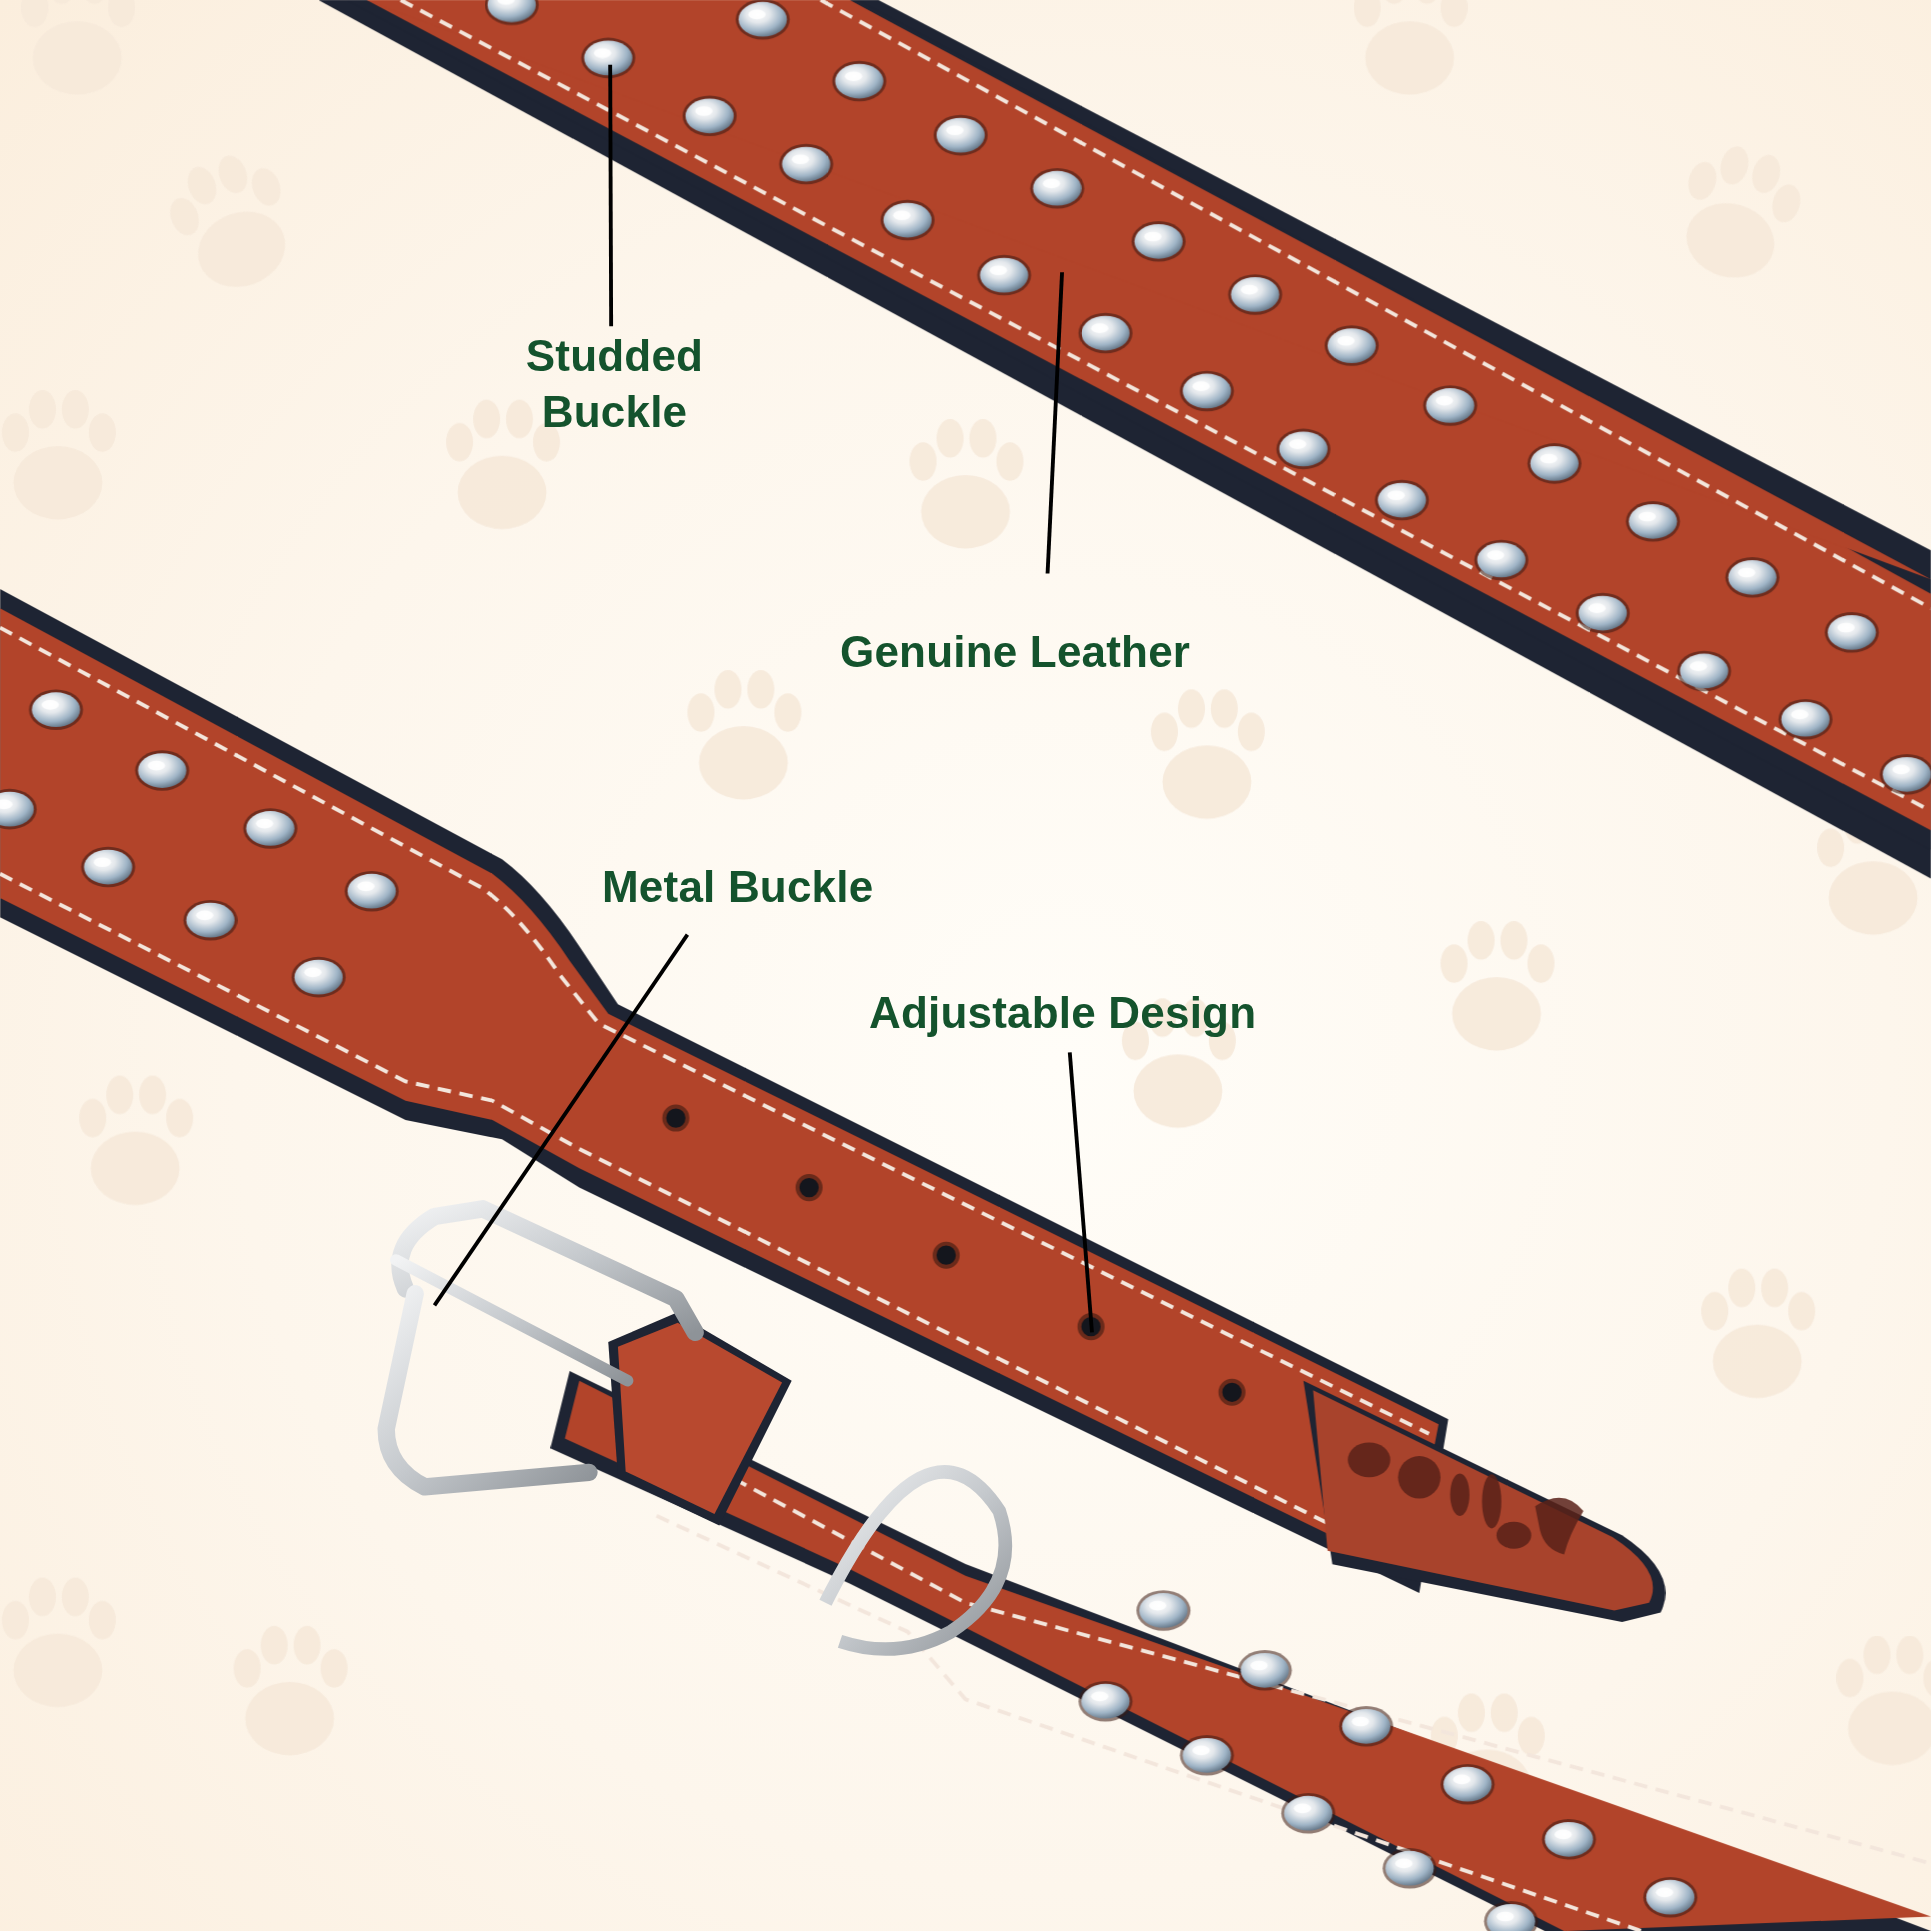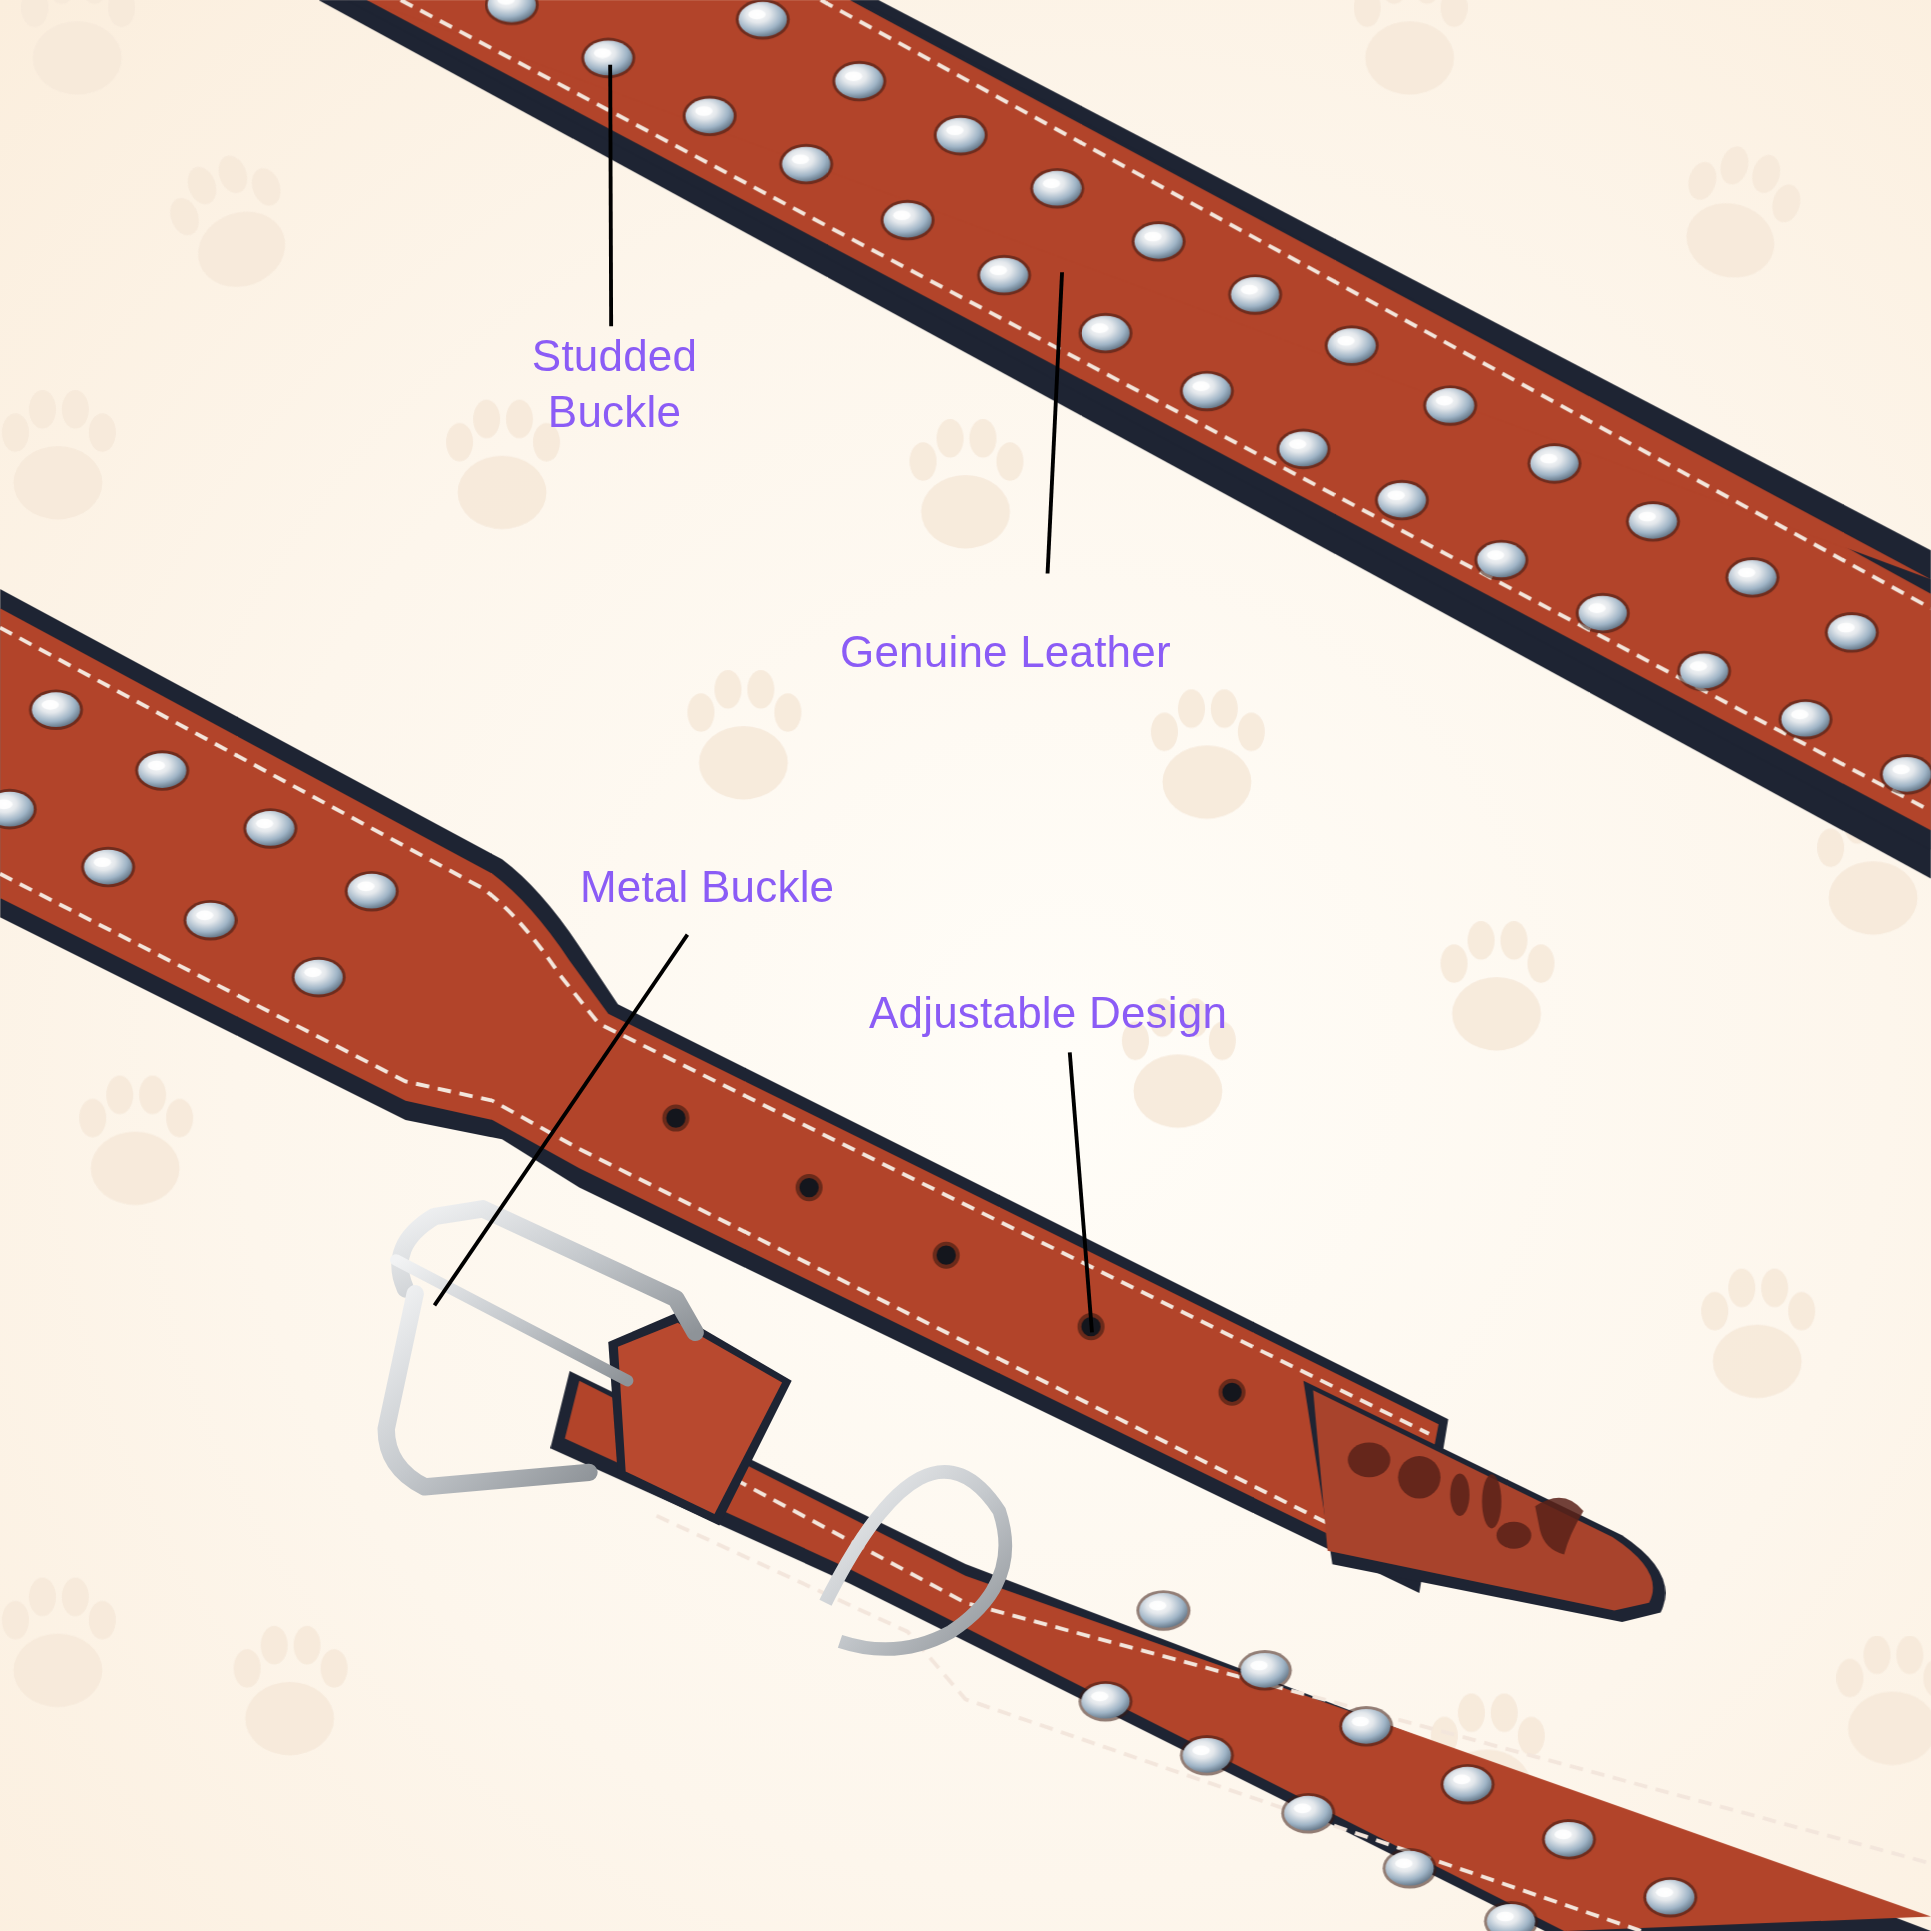--- a/index.html
+++ b/index.html
@@ -1,19 +1,19 @@
 <!DOCTYPE html>
 <html><head>
 <meta charset="utf-8">
 <style>
   html, body { margin:0; padding:0; }
   body { width:1931px; height:1931px; overflow:hidden; background:#fdf5ea; position:relative; font-family:"Liberation Sans", "DejaVu Sans", sans-serif; }
   .bg { position:absolute; inset:0; background: radial-gradient(ellipse at 55% 55%, #fffdf8 0%, #fdf6ec 55%, #fbeedd 100%); }
   svg.scene { position:absolute; left:0; top:0; width:1931px; height:1931px; }
-  .label { position:absolute; color:#8b5cf6; font-weight:400; font-size:44px; line-height:56px; letter-spacing:0.2px; white-space:nowrap; }
+  .label { position:absolute; color:#14532d; font-weight:700; font-size:44px; line-height:56px; letter-spacing:0.2px; white-space:nowrap; }
   .label.center { text-align:center; }
 </style>
 </head>
 <body>
 
 <div class="bg"></div>
 
 <svg class="scene" viewBox="0 0 2000 2000" xmlns="http://www.w3.org/2000/svg">
   <defs>
     <radialGradient id="stud" cx="40%" cy="35%" r="70%">
@@ -185,15 +185,15 @@
     <line x1="712" y1="968" x2="450" y2="1352"></line>
     <line x1="1108" y1="1090" x2="1131" y2="1380"></line>
   </g>
 </svg>
 
 <div class="label center" style="left:513px; top:328px; width:203px;">
   <div>Studded</div>
   <div>Buckle</div>
 </div>
 <div class="label" style="left:840px; top:613px;margin-top:11px;">Genuine Leather</div>
-<div class="label" style="left:580px; top:859px;">Metal Buckle</div>
+<div class="label" style="left:602px; top:859px;">Metal Buckle</div>
 <div class="label" style="left:869px; top:985px;">Adjustable Design</div>
 
 
 </body></html>

